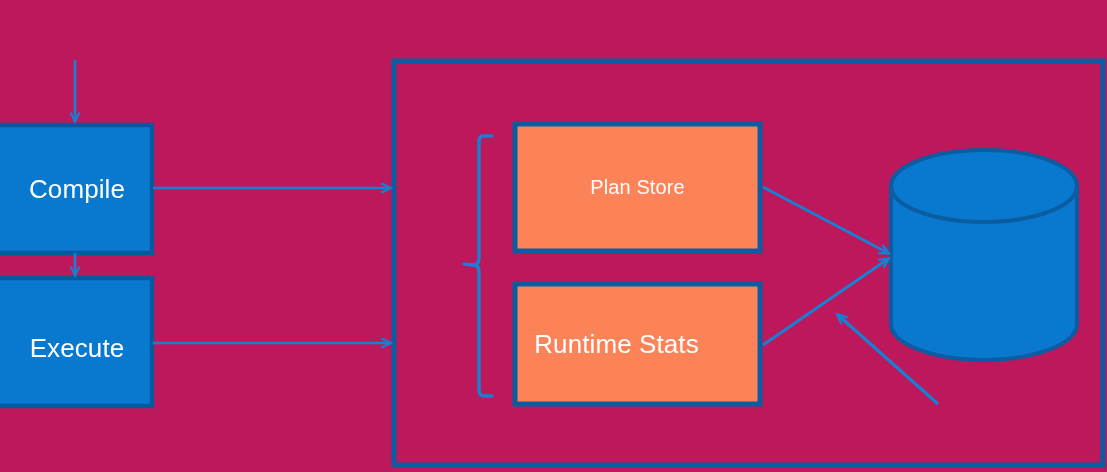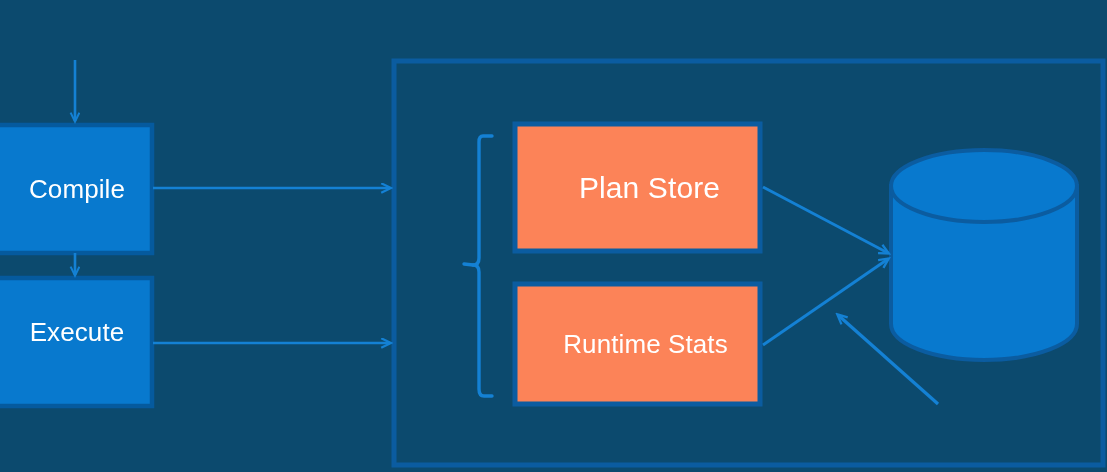--- a/index.html
+++ b/index.html
@@ -4,21 +4,21 @@
 <style>
   html, body {
     margin: 0;
     padding: 0;
     background: #000000;
   }
   #canvas {
     position: relative;
     width: 1107px;
     height: 472px;
-    background: #0c4a6e;
+    background: #be185d;
     overflow: hidden;
     font-family: "Liberation Sans", sans-serif;
   }
   svg.layer {
     position: absolute;
     left: 0;
     top: 0;
     width: 1107px;
     height: 472px;
   }
@@ -29,23 +29,23 @@
     justify-content: center;
     text-align: center;
     color: #ffffff;
     font-family: "Liberation Sans", sans-serif;
     font-weight: 400;
     pointer-events: none;
     line-height: 1.18;
     letter-spacing: 0.1px;
   }
   .lbl-compile   { left: 2px;   top: 125px; width: 150px; height: 128px; font-size: 26px; }
-  .lbl-execute   { left: 2px;   top: 268px; width: 150px; height: 128px; font-size: 26px; }
-  .lbl-planstore { left: 513px; top: 122px; width: 249px; height: 131px; font-size: 30px; padding-left: 12px; }
-  .lbl-runtime   { left: 542px; top: 282px; width: 207px; height: 124px; font-size: 26px; }
+  .lbl-execute   { left: 2px;   top: 284px; width: 150px; height: 128px; font-size: 26px; }
+  .lbl-planstore { left: 513px; top: 122px; width: 249px; height: 131px; font-size: 20px; }
+  .lbl-runtime   { left: 513px; top: 282px; width: 207px; height: 124px; font-size: 26px; }
   .lbl-schema    { left: 888px; top: 165px; width: 192px; height: 180px; font-size: 25px; }
 </style>
 </head>
 <body>
 
 <div id="canvas">
 
   <svg class="layer" viewBox="0 0 1107 472">
     <defs>
       <marker id="arrowBlue" markerWidth="12" markerHeight="12" refX="9.4" refY="5" orient="auto" markerUnits="userSpaceOnUse">

